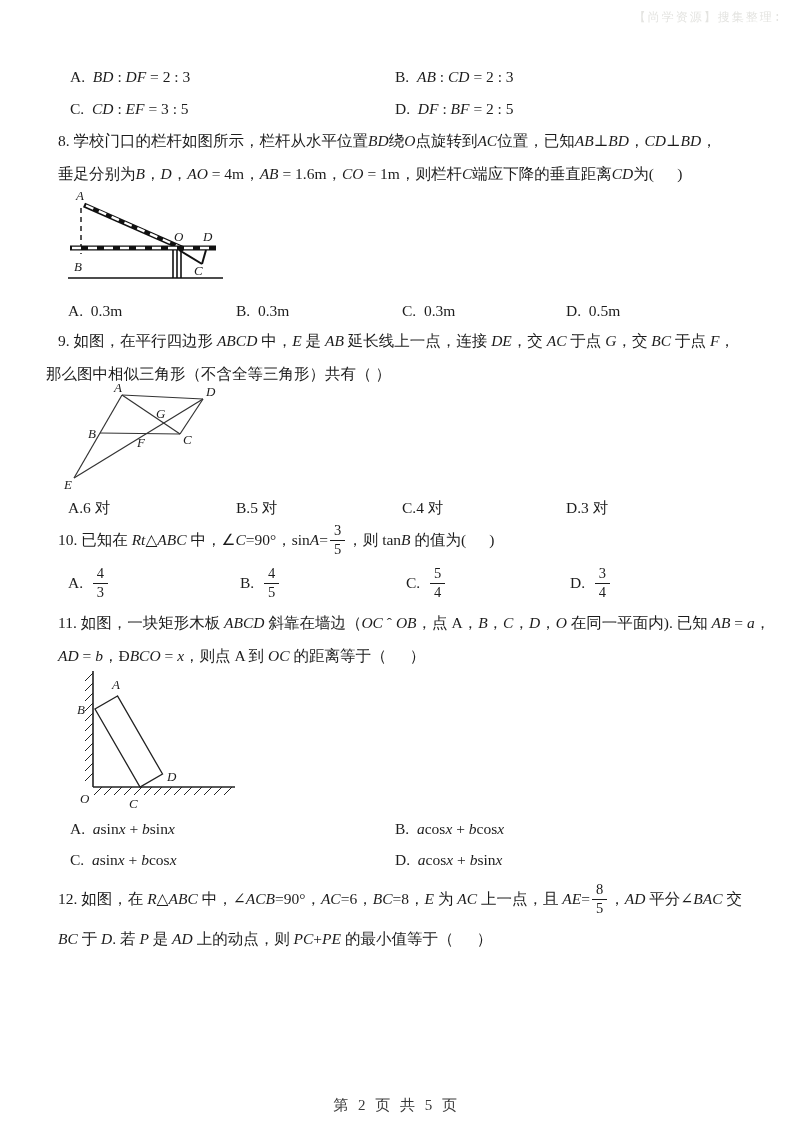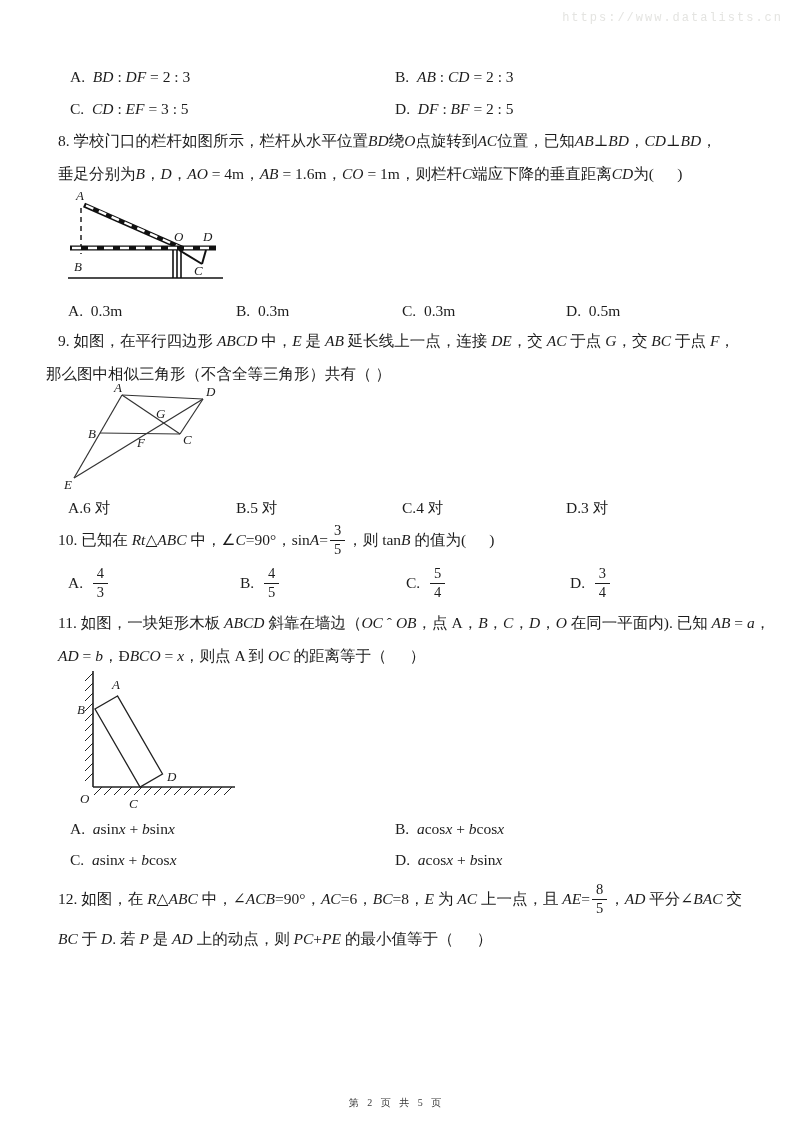--- a/index.html
+++ b/index.html
@@ -21,30 +21,30 @@
   .frac .fd{padding:0 4px;}
   .watermark{
     position:absolute;top:10px;right:10px;text-align:right;color:#e4e4e1;
     font-family:"Liberation Mono","DejaVu Sans Mono",monospace;
     font-size:12px;line-height:17px;letter-spacing:2px;
   }
   .figure{position:absolute;}
   .figure text{font-size:13px;font-style:italic;fill:#1c1c1c;font-family:"Liberation Serif","DejaVu Serif",serif;}
   .footer{
     position:absolute;left:0;top:1096px;width:100%;text-align:center;
-    font-size:10px;letter-spacing:3px;color:#3a3a3a;
+    font-size:15px;letter-spacing:3px;color:#3a3a3a;
   }
 </style>
 </head>
 <body>
 
 <div class="page">
 
   <div class="watermark">
-    <div>https://www.datalists.cn</div>
+    <div>【尚学资源】搜集整理:</div>
   </div>
 
   <div class="line" style="left:70px;top:66px"><span class="opt-label">A.</span><span><span class="seg-u">  </span><span class="seg-i">BD</span><span class="seg-u"> : </span><span class="seg-i">DF</span><span class="seg-u"> = 2 : 3</span></span></div>
   <div class="line" style="left:395px;top:66px"><span class="opt-label">B.</span><span><span class="seg-u">  </span><span class="seg-i">AB</span><span class="seg-u"> : </span><span class="seg-i">CD</span><span class="seg-u"> = 2 : 3</span></span></div>
   <div class="line" style="left:70px;top:98px"><span class="opt-label">C.</span><span><span class="seg-u">  </span><span class="seg-i">CD</span><span class="seg-u"> : </span><span class="seg-i">EF</span><span class="seg-u"> = 3 : 5</span></span></div>
   <div class="line" style="left:395px;top:98px"><span class="opt-label">D.</span><span><span class="seg-u">  </span><span class="seg-i">DF</span><span class="seg-u"> : </span><span class="seg-i">BF</span><span class="seg-u"> = 2 : 5</span></span></div>
 
   <div class="line" style="left:58px;top:130px"><span class="seg-c">8. 学校门口的栏杆如图所示，栏杆从水平位置</span><span class="seg-i">BD</span><span class="seg-c">绕</span><span class="seg-i">O</span><span class="seg-c">点旋转到</span><span class="seg-i">AC</span><span class="seg-c">位置，已知</span><span class="seg-i">AB</span><span class="seg-u">⊥</span><span class="seg-i">BD</span><span class="seg-c">，</span><span class="seg-i">CD</span><span class="seg-u">⊥</span><span class="seg-i">BD</span><span class="seg-c">，</span></div>
   <div class="line" style="left:58px;top:163px"><span class="seg-c">垂足分别为</span><span class="seg-i">B</span><span class="seg-c">，</span><span class="seg-i">D</span><span class="seg-c">，</span><span class="seg-i">AO</span><span class="seg-u"> = 4m</span><span class="seg-c">，</span><span class="seg-i">AB</span><span class="seg-u"> = 1.6m</span><span class="seg-c">，</span><span class="seg-i">CO</span><span class="seg-u"> = 1m</span><span class="seg-c">，则栏杆</span><span class="seg-i">C</span><span class="seg-c">端应下降的垂直距离</span><span class="seg-i">CD</span><span class="seg-c">为(      )</span></div>
 

